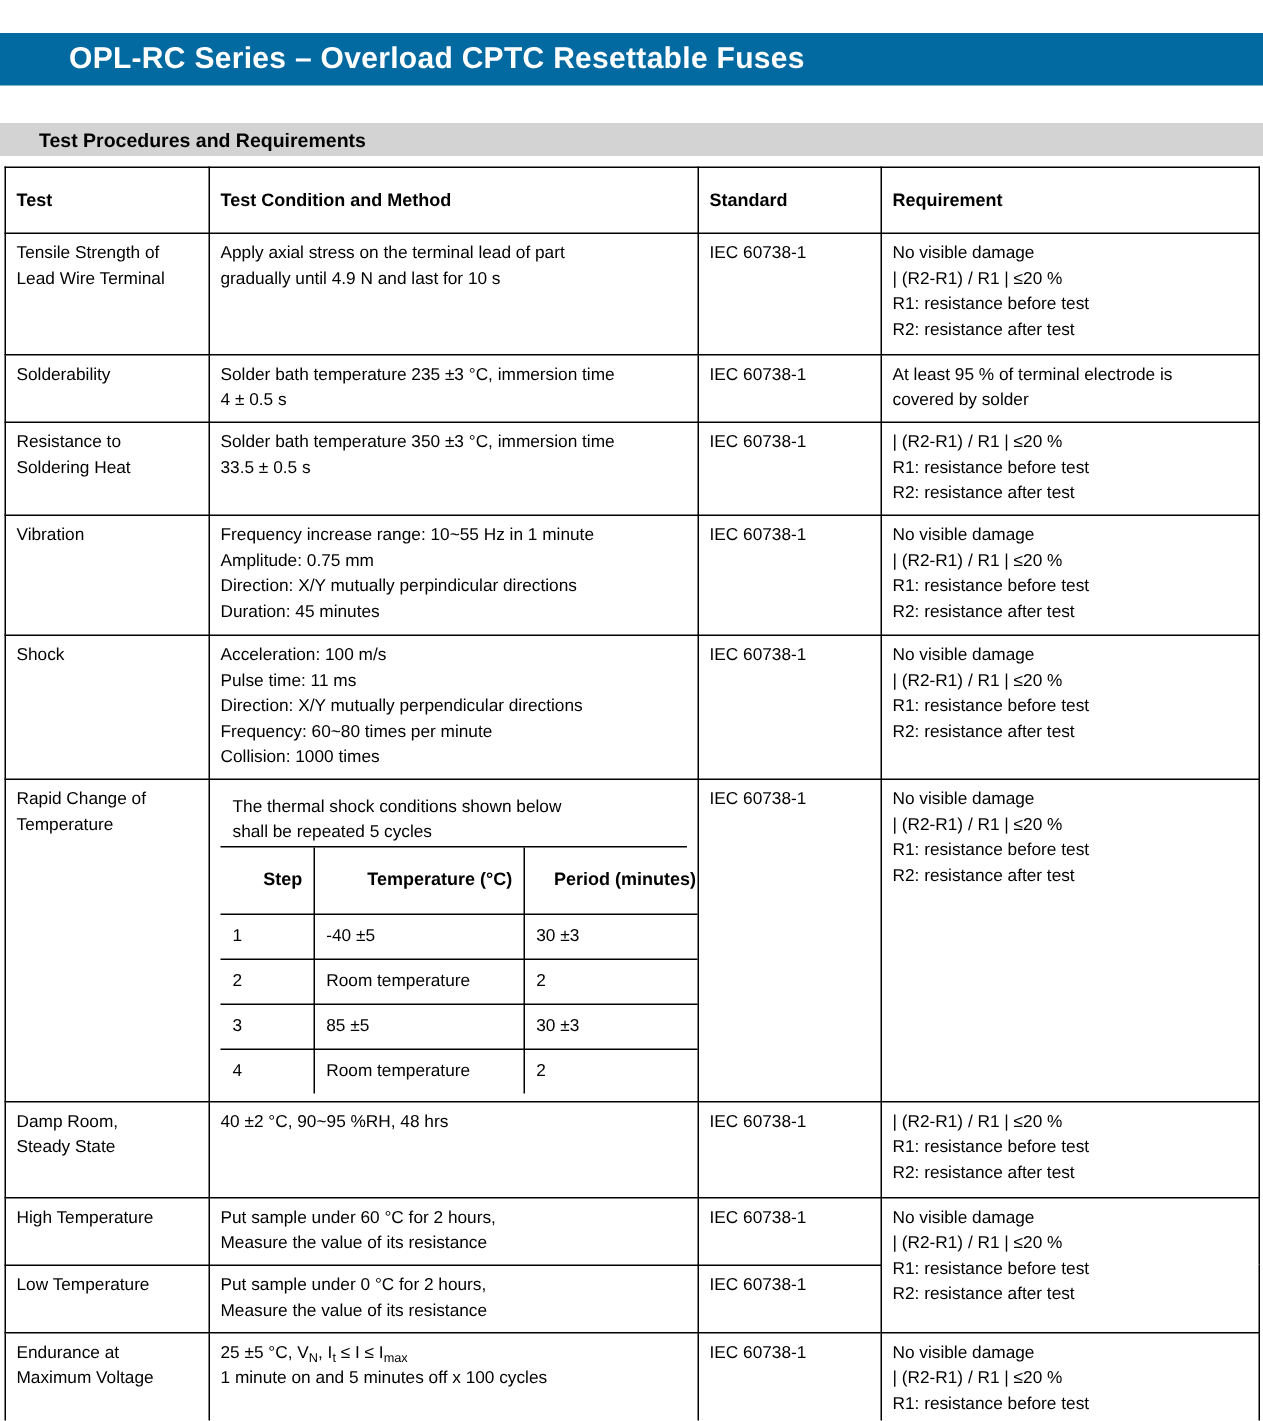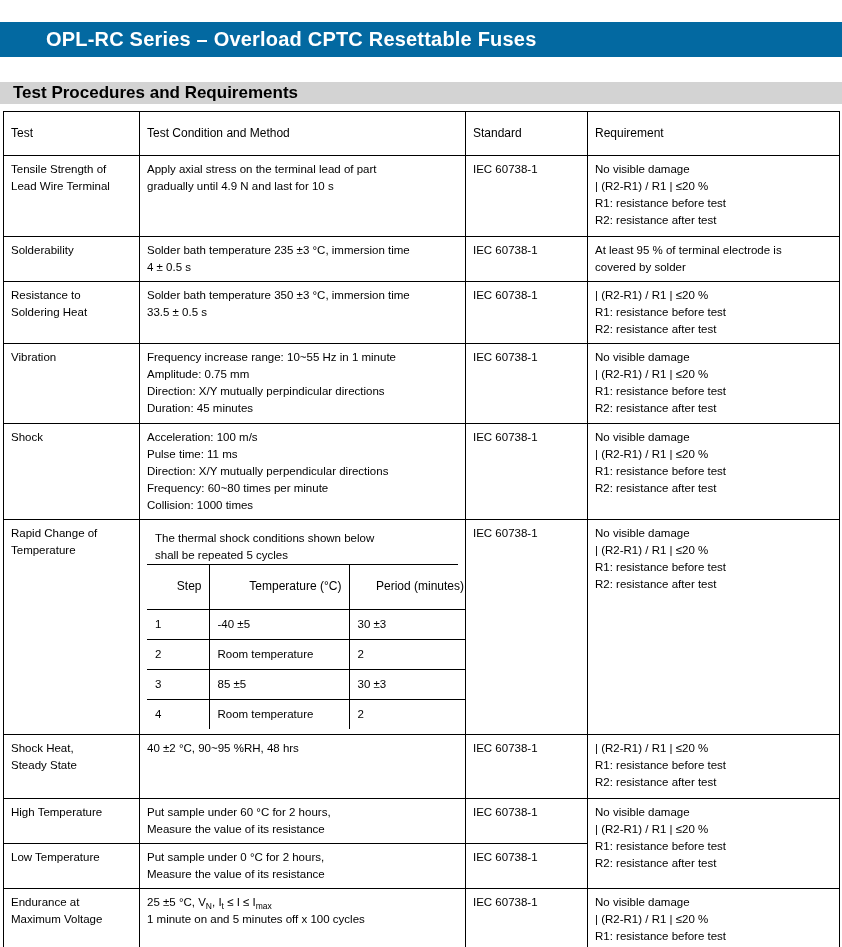--- a/index.html
+++ b/index.html
@@ -31,43 +31,43 @@
   }
 
   
   .section-bar {
     margin-top: 25px;
     height: 22px;
     width: 842px;
     background: #d3d3d3;
     display: flex;
     align-items: center;
-    padding-left: 13px;
-    font-size: 17px;
+    padding-left: 26px;
+    font-size: 13px;
     font-weight: bold;
   }
 
   
   table.main {
     border-collapse: collapse;
     table-layout: fixed;
     width: 836px;
     margin: 7px 0 0 3px;
   }
   table.main th, table.main td {
     border: 1px solid #000000;
     vertical-align: top;
     text-align: left;
     padding: 5px 7px;
     font-size: 11.5px;
     line-height: 17px;
     overflow: hidden;
   }
   table.main thead th {
-    font-weight: normal;
+    font-weight: bold;
     font-size: 12px;
     vertical-align: middle;
     height: 44px;
     padding: 0 7px;
   }
   tr.r0 { height: 81px; }
   tr.r1 { height: 40px; }
   tr.r2 { height: 60px; }
   tr.r3 { height: 80px; }
   tr.r4 { height: 90px; }
@@ -278,21 +278,21 @@
         <td>
             <div class="line">No visible damage</div>
             <div class="line">| (R2-R1) / R1 | ≤20 %</div>
             <div class="line">R1: resistance before test</div>
             <div class="line">R2: resistance after test</div>
           </td>
       </tr>
 
       <tr class="r6">
         <td>
-            <div class="line">Shock Heat,</div>
+            <div class="line">Damp Room,</div>
             <div class="line">Steady State</div>
           </td>
         <td>
             <div class="line">40 ±2 °C, 90~95 %RH, 48 hrs</div>
           </td>
         <td>IEC 60738-1</td>
         <td>
             <div class="line">| (R2-R1) / R1 | ≤20 %</div>
             <div class="line">R1: resistance before test</div>
             <div class="line">R2: resistance after test</div>

